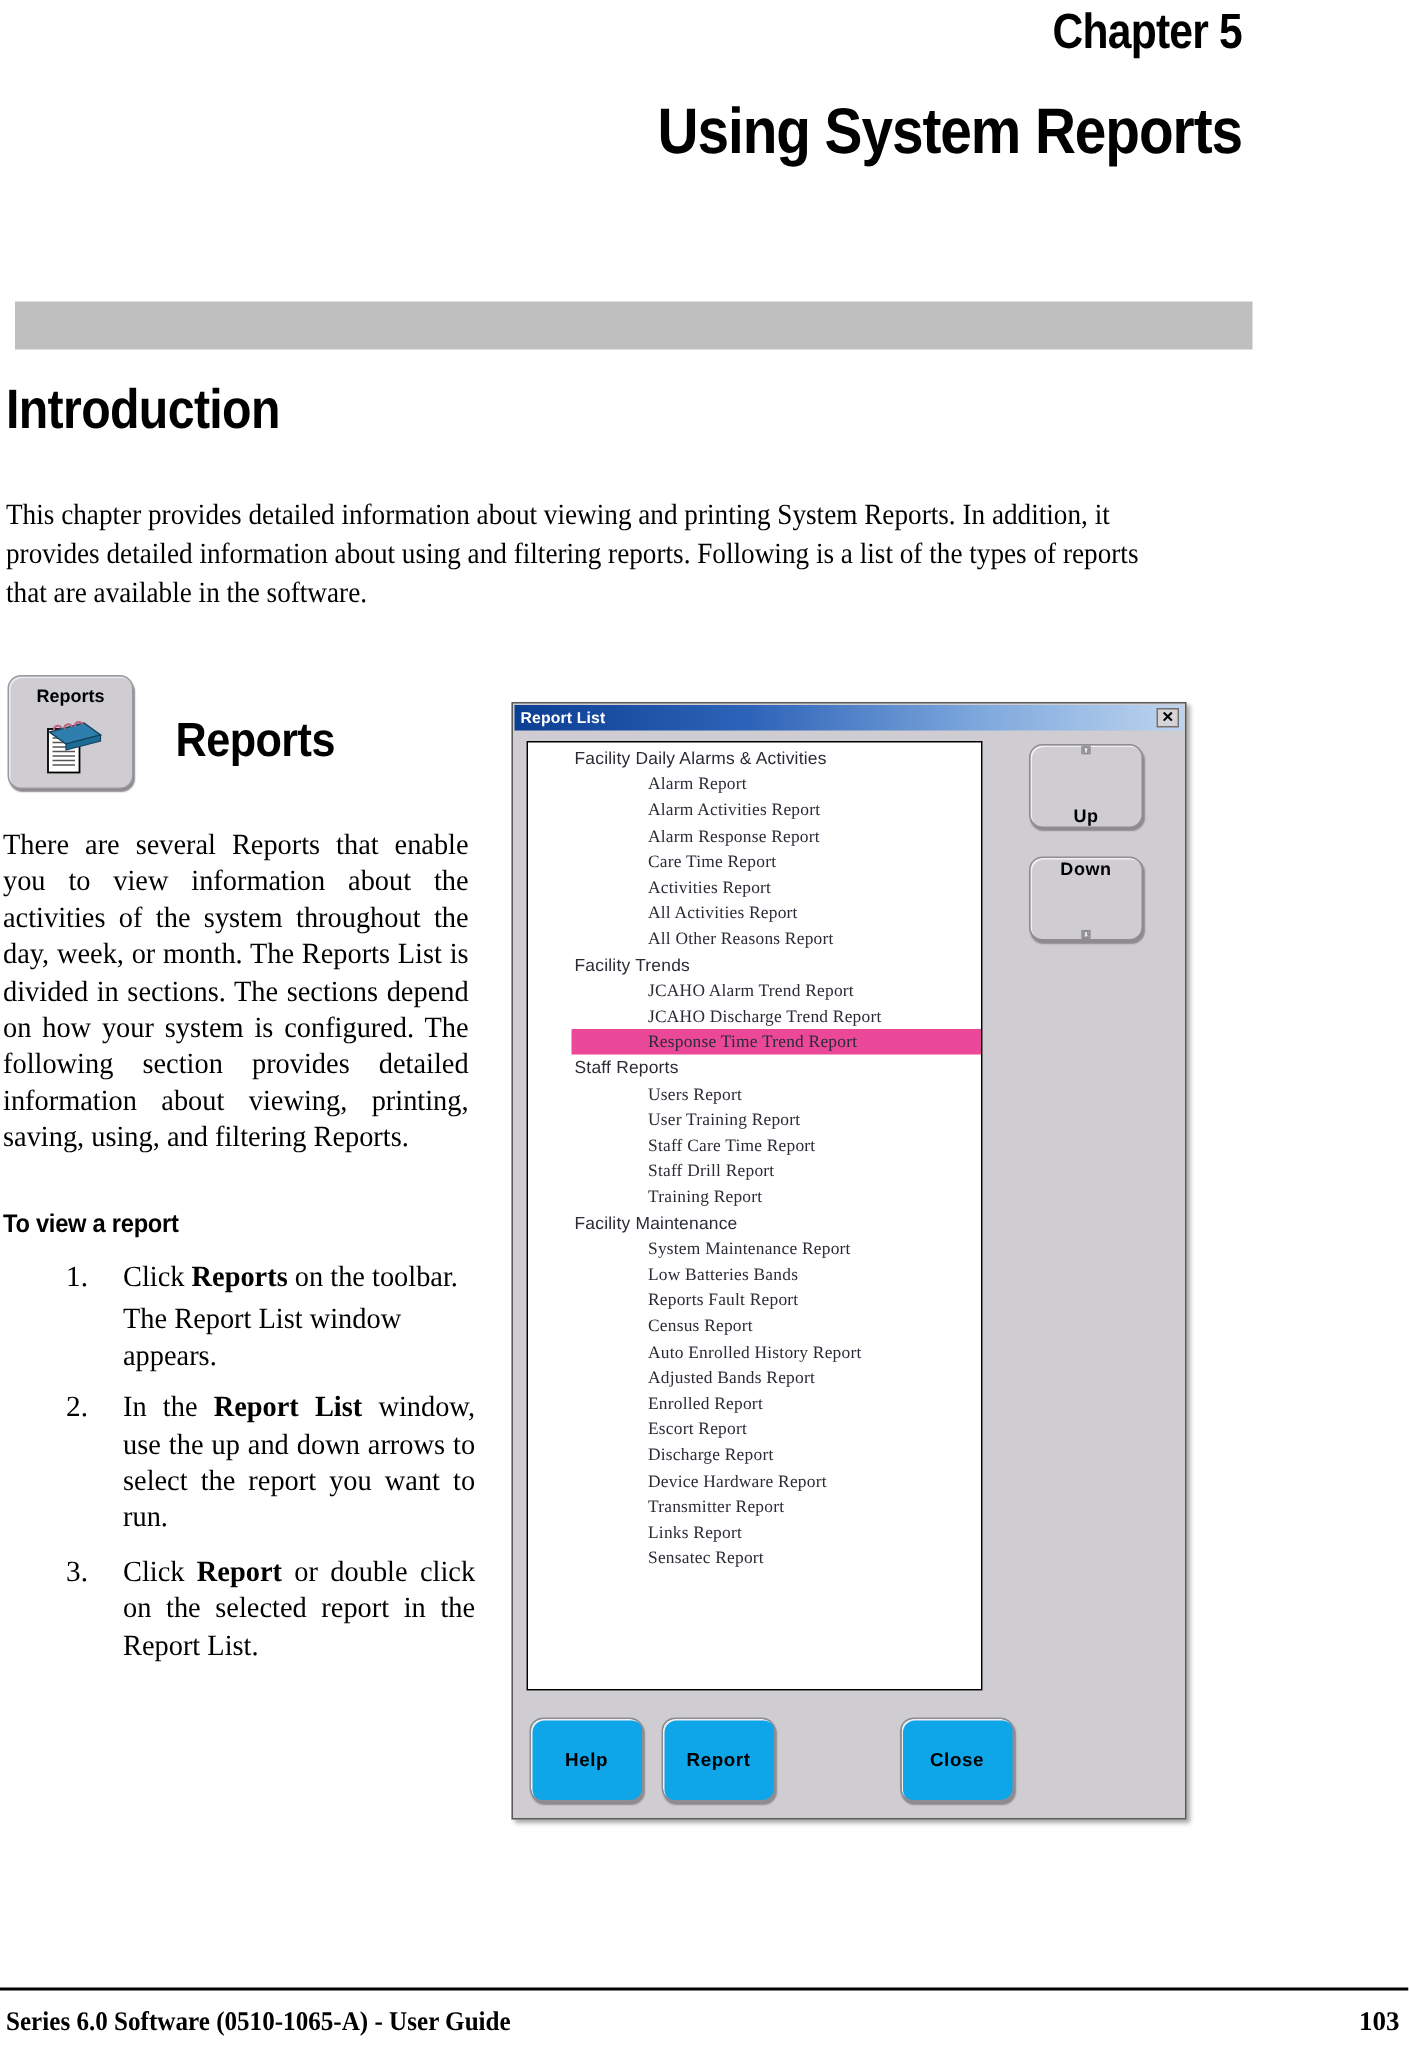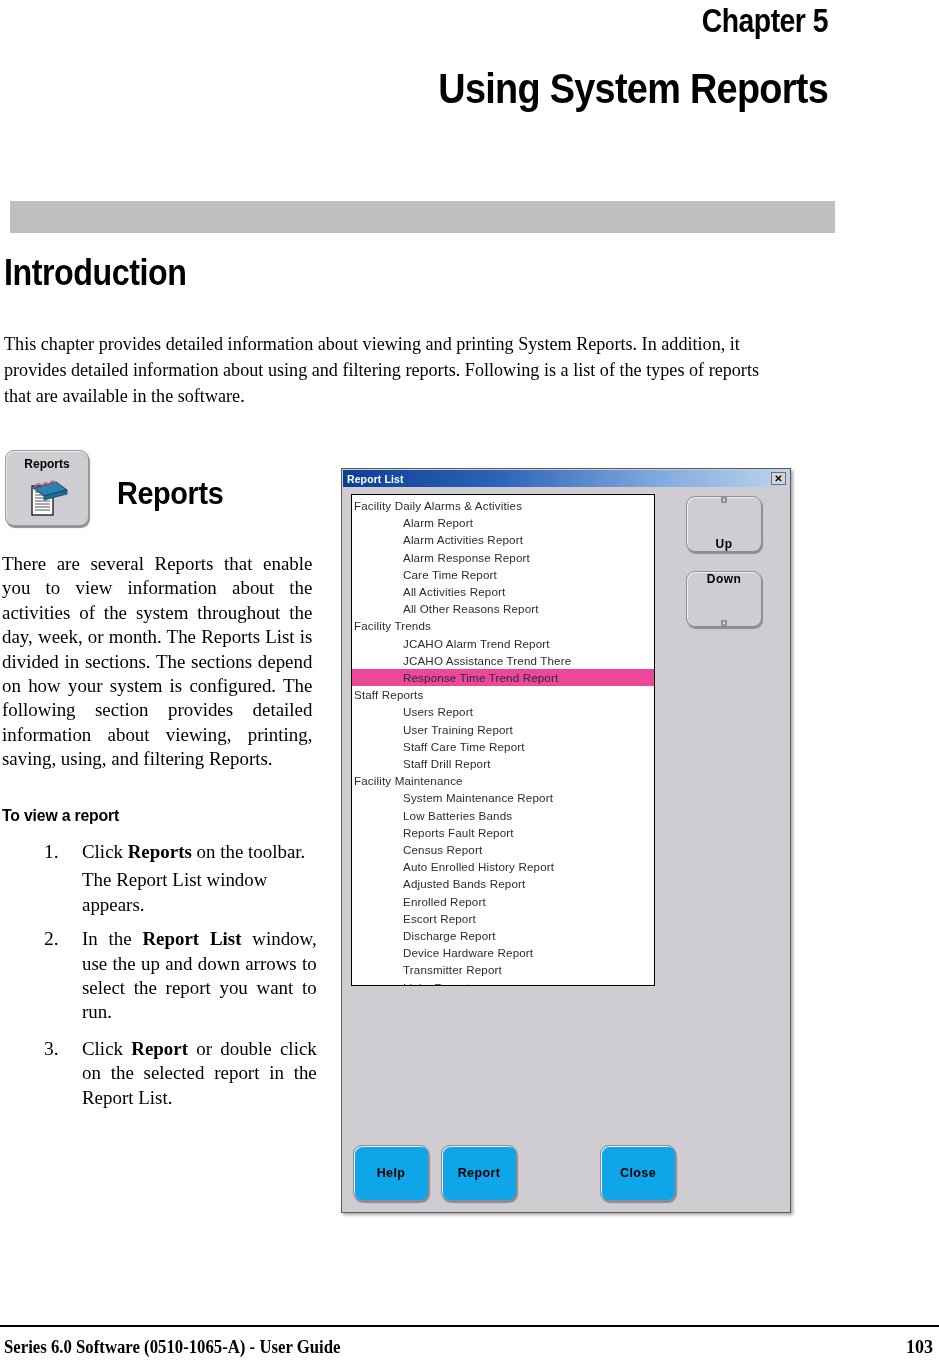--- a/index.html
+++ b/index.html
@@ -232,37 +232,38 @@
     font-weight: bold;
     color: #000;
     line-height: 1;
   }
 
   .listbox {
     position: absolute;
     left: 9px;
     top: 25px;
     width: 304px;
-    height: 492px;
+    height: 633px;
     background: #ffffff;
     border: 1px solid #000000;
     box-sizing: border-box;
     overflow: hidden;
     padding-top: 2px;
+    padding-left: 29px;
   }
   .lb-item {
     font-family: "Liberation Sans", sans-serif;
     font-size: 11.6px;
     line-height: 17.2px;
     color: #2b2b36;
     white-space: nowrap;
     padding-left: 2px;
     letter-spacing: 0.15px;
   }
-  .lb-item.indent { padding-left: 51px; }
+  .lb-item.indent { padding-left: 51px; font-family: Liberation Serif, serif; }
   .lb-item.selected {
     background: #ec4899;
   }
 
   .side-btn {
     position: absolute;
     width: 76px;
     height: 56px;
     background: #cfcdd1;
     border: 1px solid #8f8d91;
@@ -399,31 +400,33 @@
     <span class="titlebar-text">Report List</span>
     <div class="titlebar-close">✕</div>
   </div>
 
   <div class="listbox" id="report-listbox">
       <div class="lb-item">Facility Daily Alarms &amp; Activities</div>
       <div class="lb-item indent">Alarm Report</div>
       <div class="lb-item indent">Alarm Activities Report</div>
       <div class="lb-item indent">Alarm Response Report</div>
       <div class="lb-item indent">Care Time Report</div>
+      <div class="lb-item indent">Activities Report</div>
       <div class="lb-item indent">All Activities Report</div>
       <div class="lb-item indent">All Other Reasons Report</div>
       <div class="lb-item">Facility Trends</div>
       <div class="lb-item indent">JCAHO Alarm Trend Report</div>
-      <div class="lb-item indent">JCAHO Assistance Trend There</div>
+      <div class="lb-item indent">JCAHO Discharge Trend Report</div>
       <div class="lb-item indent selected">Response Time Trend Report</div>
       <div class="lb-item">Staff Reports</div>
       <div class="lb-item indent">Users Report</div>
       <div class="lb-item indent">User Training Report</div>
       <div class="lb-item indent">Staff Care Time Report</div>
       <div class="lb-item indent">Staff Drill Report</div>
+      <div class="lb-item indent">Training Report</div>
       <div class="lb-item">Facility Maintenance</div>
       <div class="lb-item indent">System Maintenance Report</div>
       <div class="lb-item indent">Low Batteries Bands</div>
       <div class="lb-item indent">Reports Fault Report</div>
       <div class="lb-item indent">Census Report</div>
       <div class="lb-item indent">Auto Enrolled History Report</div>
       <div class="lb-item indent">Adjusted Bands Report</div>
       <div class="lb-item indent">Enrolled Report</div>
       <div class="lb-item indent">Escort Report</div>
       <div class="lb-item indent">Discharge Report</div>

